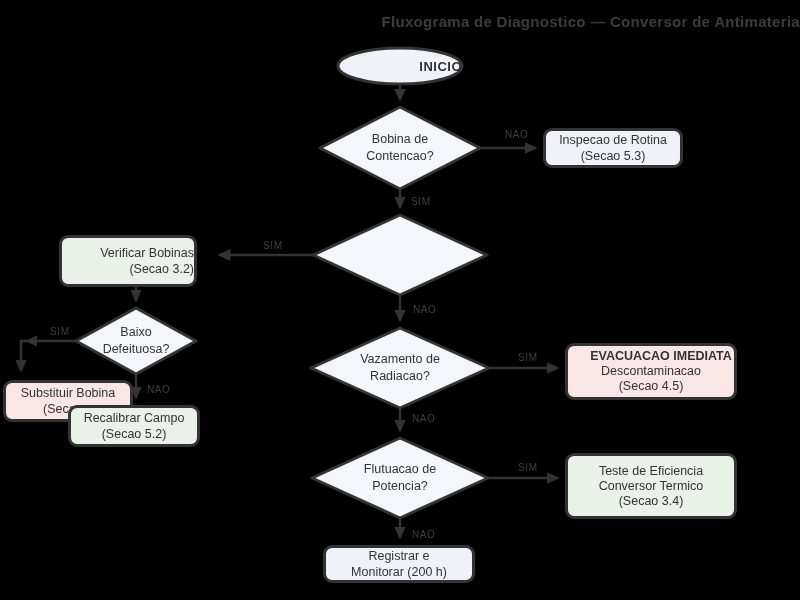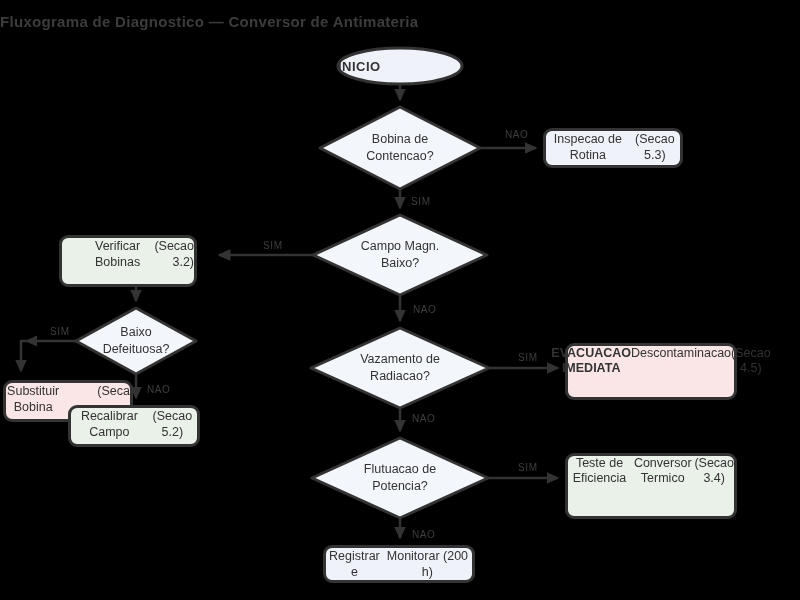--- a/index.html
+++ b/index.html
@@ -4,42 +4,42 @@
 <style>
   html,body{margin:0;padding:0;}
   body{
     width:800px;height:600px;overflow:hidden;position:relative;
     background:var(--bg,#000);
     font-family:"Liberation Sans",sans-serif;
   }
   .canvas{position:absolute;left:0;top:0;width:800px;height:600px;}
   .layer{position:absolute;left:0;top:0;pointer-events:none;}
   .title{
-    position:absolute;left:0;top:13px;width:800px;text-align:left;
+    position:absolute;left:0;top:13px;width:800px;text-align:right;
     font-size:15px;font-weight:bold;letter-spacing:.3px;color:var(--titlec,#3c3c3c);
   }
   .node{
     position:absolute;box-sizing:border-box;
     border:3px solid var(--stroke,#333);border-radius:9px;
-    display:flex;flex-direction:row;justify-content:center;
+    display:flex;flex-direction:column;justify-content:center;
     color:var(--nodetext,#333);text-align:center;
   }
   .node .l{font-size:12.5px;line-height:16px;}
   .node.lines3 .l{line-height:15px;}
   .neutral{background:var(--neutral,#eff2f9);}
   .green{background:var(--green,#eaf1e9);}
   .pink{background:var(--pink,#fae6e6);}
   .bold{font-weight:bold;margin-left:20px;}
   .dlabel{
     position:absolute;transform:translate(-50%,-50%);
     color:var(--nodetext,#333);font-size:12.5px;line-height:17px;text-align:center;white-space:nowrap;
   }
   .ovaltext{
     position:absolute;left:338px;top:48px;width:124px;height:36px;
-    display:flex;align-items:center;justify-content:flex-start;
+    display:flex;align-items:center;justify-content:flex-end;
     font-size:13px;font-weight:bold;letter-spacing:.5px;color:var(--nodetext,#333);
   }
   .elabel{
     position:absolute;font-size:10px;font-weight:normal;letter-spacing:.6px;
     color:var(--labelc,#3f3f3f);white-space:nowrap;
   }
   .padleft{text-align:left;padding-left:37px;}
 </style>
 </head>
 <body>
@@ -82,24 +82,20 @@
     </g>
   </svg>
 
   <div class="ovaltext">
     <span>INICIO</span>
   </div>
 
   <div class="dlabel" style="left:400px;top:148px;">
     <div class="l">Bobina de</div>
     <div class="l">Contencao?</div>
-  </div>
-  <div class="dlabel" style="left:400px;top:255px;">
-    <div class="l">Campo Magn.</div>
-    <div class="l">Baixo?</div>
   </div>
   <div class="dlabel" style="left:136px;top:341px;">
     <div class="l">Baixo</div>
     <div class="l">Defeituosa?</div>
   </div>
   <div class="dlabel" style="left:400px;top:368px;">
     <div class="l">Vazamento de</div>
     <div class="l">Radiacao?</div>
   </div>
   <div class="dlabel" style="left:400px;top:478px;">

